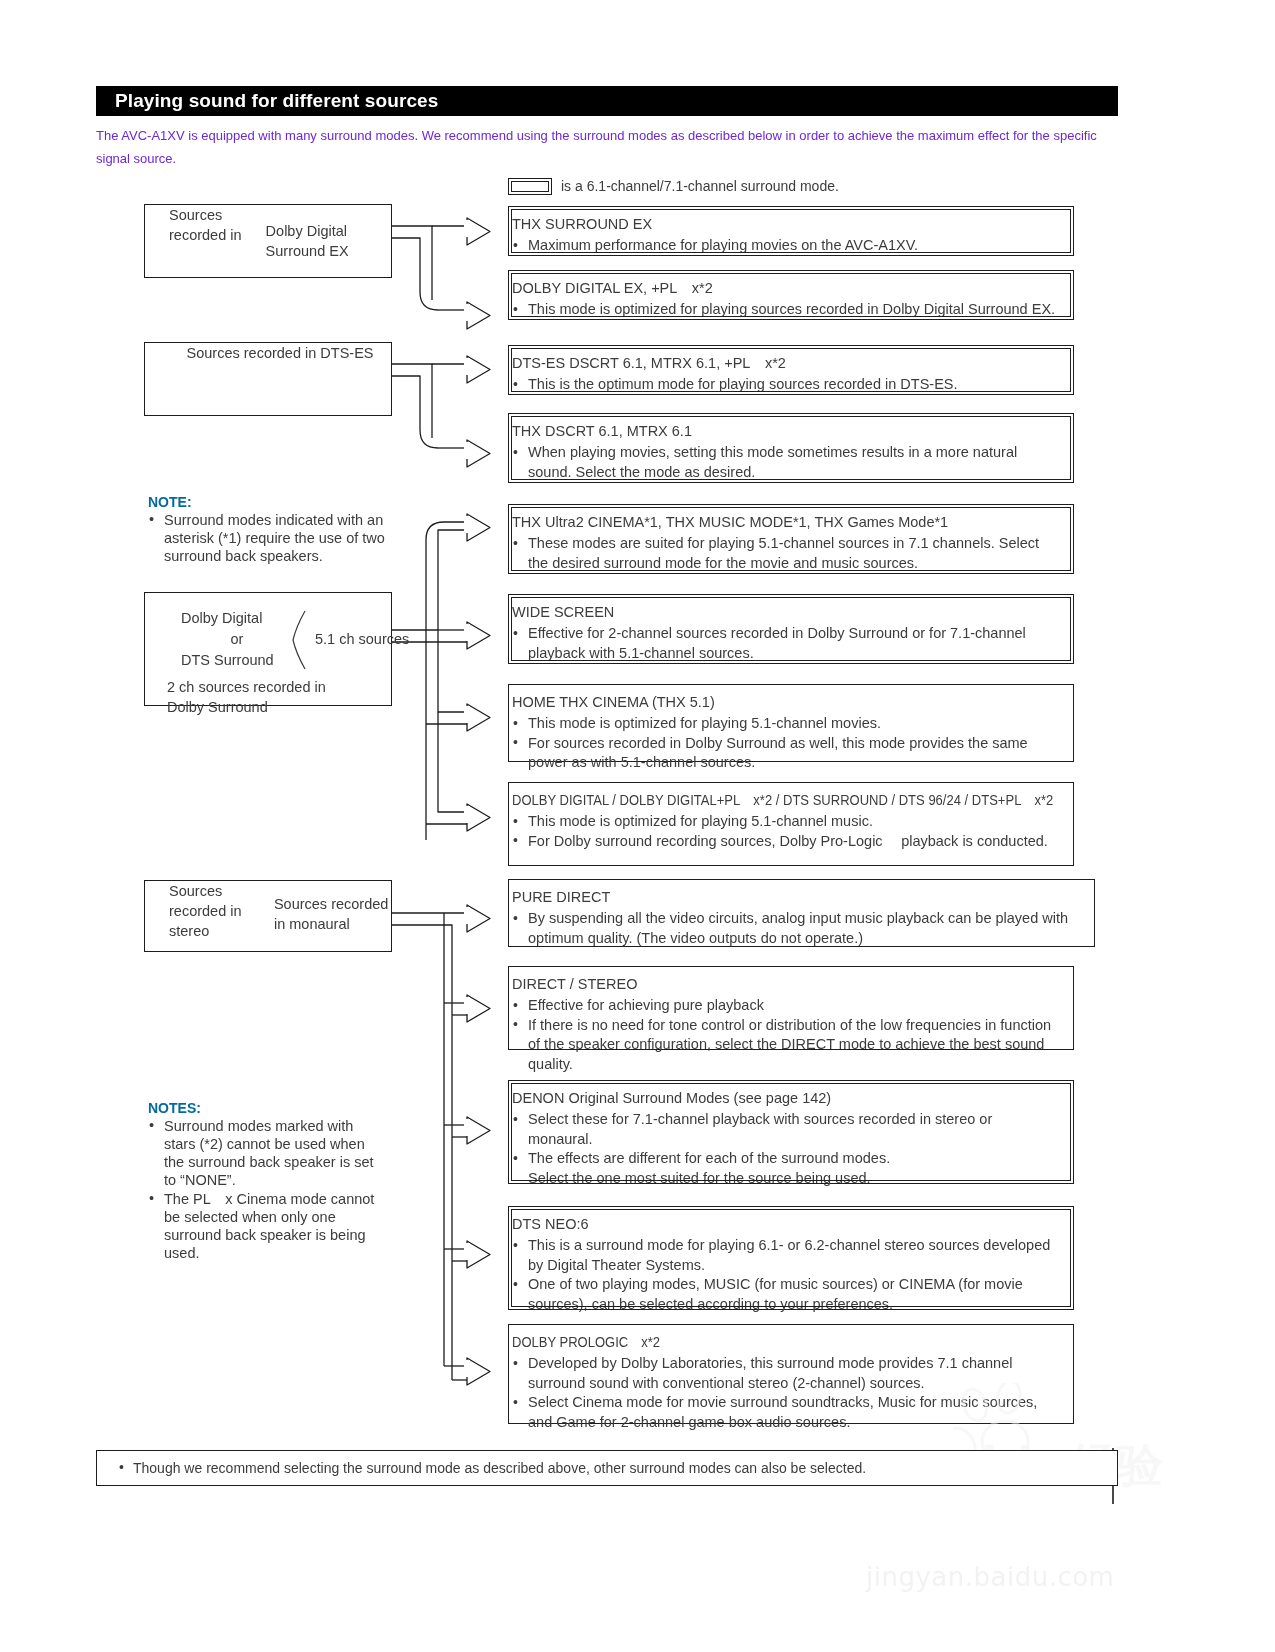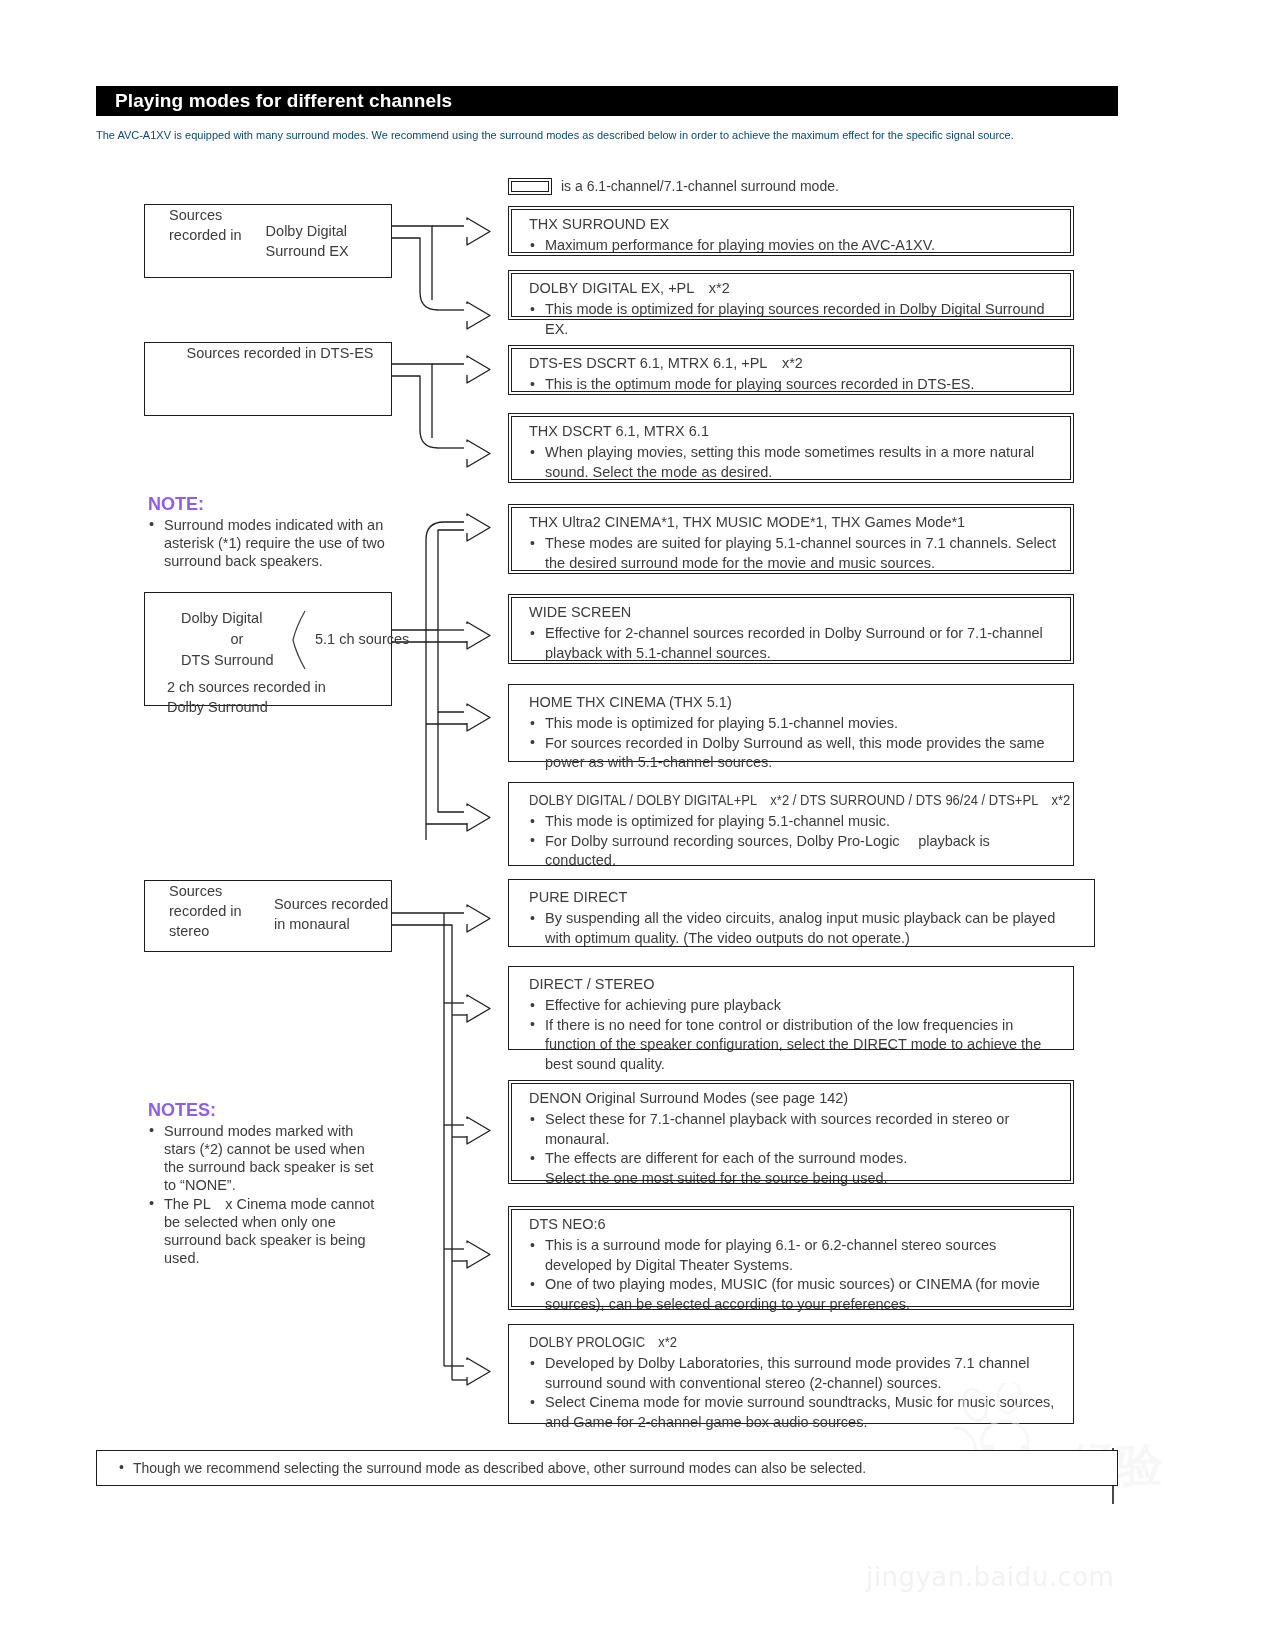--- a/index.html
+++ b/index.html
@@ -18,21 +18,21 @@
     position:absolute; left:96px; top:86px; width:1022px; height:30px;
     background:#000000;
     display:flex; align-items:center;
   }
   #titlebar .t{
     color:#ffffff; font-size:19px; font-weight:bold; letter-spacing:0.1px;
     padding-left:19px; font-family:"Liberation Sans", sans-serif;
   }
   #intro{
     position:absolute; left:96px; top:124px; width:1030px;
-    font-size:11px; line-height:23px; color:#0c4a6e;
+    font-size:13px; line-height:23px; color:#6d28d9;
   }
 
   
   #legend{
     position:absolute; left:508px; top:175px; width:420px; height:22px;
     display:flex; align-items:center;
   }
   #legend .swatch{
     width:44px; height:17px; border:1.2px solid #1d1d1d;
     background:#fff; position:relative; flex:0 0 auto;
@@ -46,21 +46,21 @@
   
   .box{
     position:absolute;
     border:1.2px solid #1d1d1d;
     background:#fff;
   }
   .box.dbl::after{
     content:""; position:absolute; left:2px; top:2px; right:2px; bottom:2px;
     border:1px solid #1d1d1d; pointer-events:none;
   }
-  .mbox{ padding:9px 13px 8px 20px; }
+  .mbox{ padding:9px 13px 8px 3px; }
   .mtitle{ font-size:14.5px; color:#3c3c3c; margin-bottom:4px; white-space:nowrap; }
   .mtitle.cond{ font-size:14px; transform:scaleX(0.93); transform-origin:left center; }
   ul.blist{ margin:0; padding:0; list-style:none; }
   ul.blist li{
     position:relative; padding-left:16px;
     font-size:14.5px; line-height:19.5px; color:#3c3c3c;
   }
   ul.blist li::before{
     content:"\2022"; position:absolute; left:1px; top:-0.5px; font-size:14px; color:#3c3c3c;
   }
@@ -84,21 +84,21 @@
     position:relative; flex:0 0 auto;
   }
   .braceWrap .brace svg{ position:absolute; left:0; top:0; }
   .braceWrap .after{ font-size:14.5px; color:#3c3c3c; margin-left:7px; }
   .braceTail{
     position:absolute; left:22px; top:84px; font-size:14.5px; line-height:20px; color:#3c3c3c;
   }
 
   
   .notes{ position:absolute; }
-  .notes .hd{ font-size:18px; font-weight:bold; color:#8b5cf6; margin-bottom:1px; }
+  .notes .hd{ font-size:14px; font-weight:bold; color:#0369a1; margin-bottom:1px; }
   .notes ul{ margin:0; padding:0; list-style:none; }
   .notes ul li{
     position:relative; padding-left:16px; font-size:14.5px; line-height:18px; color:#3c3c3c;
     margin-bottom:1px;
   }
   .notes ul li::before{ content:"\2022"; position:absolute; left:1px; top:-1px; color:#3c3c3c; }
 
   
   #bottomNote{
     position:absolute; left:96px; top:1450px; width:1022px; height:36px;
@@ -127,21 +127,21 @@
   }
   #cornerMark{
     position:absolute; left:1112px; top:1448px; width:2px; height:56px;
     background:#4a4a4a;
   }
 </style>
 </head>
 <body>
 
 <div id="titlebar">
-  <div class="t">Playing modes for different channels</div>
+  <div class="t">Playing sound for different sources</div>
 </div>
 <div id="intro">The AVC-A1XV is equipped with many surround modes. We recommend using the surround modes as described below in order to achieve the maximum effect for the specific signal source.</div>
 
 <div id="legend">
   <div class="swatch"></div>
   <div class="lt">is a 6.1-channel/7.1-channel surround mode.</div>
 </div>
 
 <svg id="wires" viewBox="0 0 1275 1652" xmlns="http://www.w3.org/2000/svg">
   <g fill="none" stroke="#1d1d1d" stroke-width="1.3" stroke-linejoin="round">

